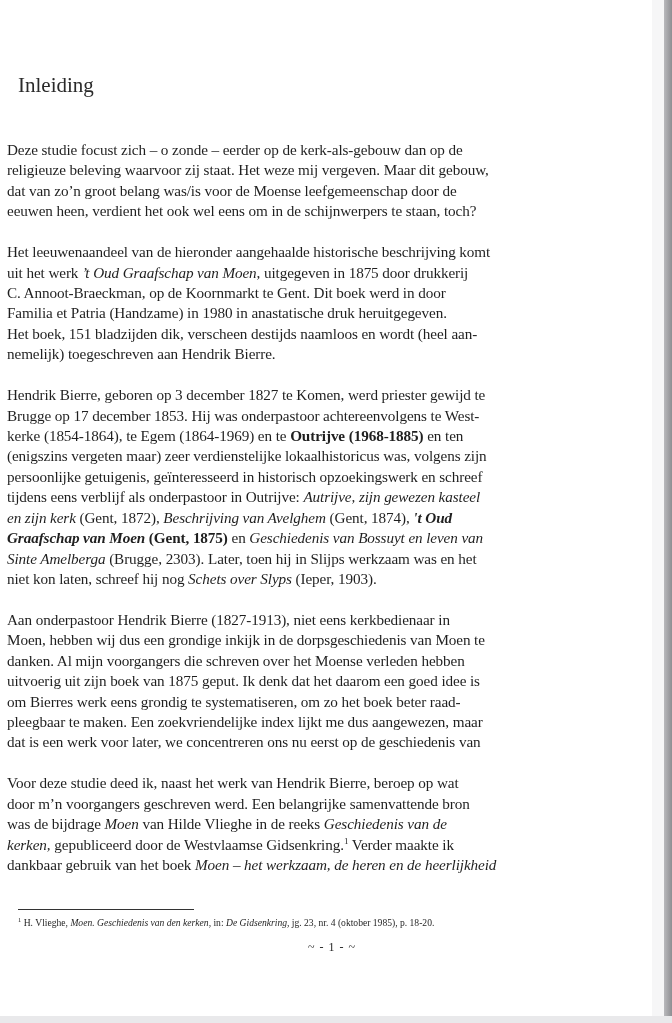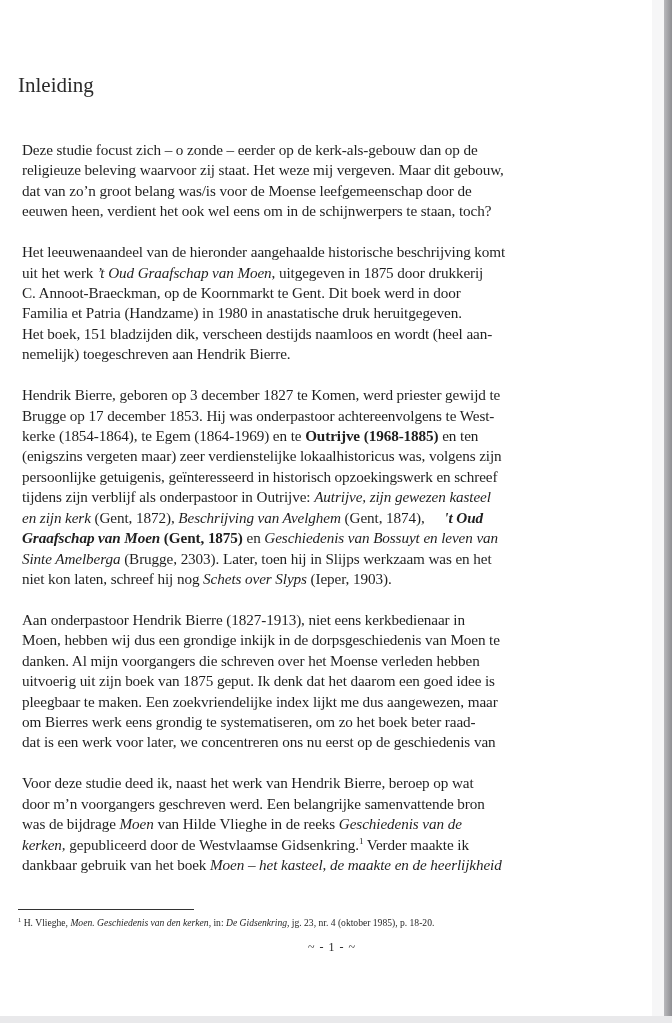--- a/index.html
+++ b/index.html
@@ -24,21 +24,21 @@
     position: absolute; left: 0; top: 1016px;
     width: 672px; height: 7px;
     background: #e9e9eb;
   }
   h1 {
     position: absolute; left: 18px; top: 72px;
     margin: 0; font-weight: normal; font-size: 21px; line-height: 26px;
     color: #2a2a2a;
   }
   .body-text {
-    position: absolute; left: 22px; top: 140px;
+    position: absolute; left: 7px; top: 140px;
     width: 570px;
     font-size: 15.2px; line-height: 20.4px;
     letter-spacing: -0.1px;
   }
   .body-text p { margin: 0 0 20.6px 0; }
   .body-text .line { display: block; white-space: nowrap; }
   i { font-style: italic; }
   b { font-weight: bold; }
   sup { font-size: 9px; vertical-align: 6px; line-height: 0; }
   .fn-rule {
@@ -74,41 +74,41 @@
         <span class="line"><span>Familia et Patria (Handzame) in 1980 in anastatische druk heruitgegeven.</span></span>
         <span class="line"><span>Het boek, 151 bladzijden dik, verscheen destijds naamloos en wordt (heel aan-</span></span>
         <span class="line"><span>nemelijk) toegeschreven aan Hendrik Bierre.</span></span>
       </p>
       <p>
         <span class="line"><span>Hendrik Bierre, geboren op 3 december 1827 te Komen, werd priester gewijd te</span></span>
         <span class="line"><span>Brugge op 17 december 1853. Hij was onderpastoor achtereenvolgens te West-</span></span>
         <span class="line"><span>kerke (1854-1864), te Egem (1864-1969) en te </span><b>Outrijve (1968-1885)</b><span> en ten</span></span>
         <span class="line"><span>(enigszins vergeten maar) zeer verdienstelijke lokaalhistoricus was, volgens zijn</span></span>
         <span class="line"><span>persoonlijke getuigenis, geïnteresseerd in historisch opzoekingswerk en schreef</span></span>
-        <span class="line"><span>tijdens zijn verblijf als onderpastoor in Outrijve: </span><i>Autrijve, zijn gewezen kasteel</i></span>
-        <span class="line"><i>en zijn kerk</i><span> (Gent, 1872), </span><i>Beschrijving van Avelghem</i><span> (Gent, 1874), </span><b style="font-style: italic; margin-left: 16px;">'t Oud</b></span>
+        <span class="line"><span>tijdens eens verblijf als onderpastoor in Outrijve: </span><i>Autrijve, zijn gewezen kasteel</i></span>
+        <span class="line"><i>en zijn kerk</i><span> (Gent, 1872), </span><i>Beschrijving van Avelghem</i><span> (Gent, 1874), </span><b style="font-style: italic;">'t Oud</b></span>
         <span class="line"><b style="font-style: italic; font-family: Liberation Serif, serif;">Graafschap van Moen</b><b> (Gent, 1875)</b><span> en </span><i>Geschiedenis van Bossuyt en leven van</i></span>
         <span class="line"><i>Sinte Amelberga</i><span> (Brugge, 2303). Later, toen hij in Slijps werkzaam was en het</span></span>
         <span class="line"><span>niet kon laten, schreef hij nog </span><i>Schets over Slyps</i><span> (Ieper, 1903).</span></span>
       </p>
       <p>
         <span class="line"><span>Aan onderpastoor Hendrik Bierre (1827-1913), niet eens kerkbedienaar in</span></span>
         <span class="line"><span>Moen, hebben wij dus een grondige inkijk in de dorpsgeschiedenis van Moen te</span></span>
         <span class="line"><span>danken. Al mijn voorgangers die schreven over het Moense verleden hebben</span></span>
         <span class="line"><span>uitvoerig uit zijn boek van 1875 geput. Ik denk dat het daarom een goed idee is</span></span>
+        <span class="line"><span>om Bierres werk eens grondig te systematiseren, om zo het boek beter raad-</span></span>
         <span class="line"><span>pleegbaar te maken. Een zoekvriendelijke index lijkt me dus aangewezen, maar</span></span>
-        <span class="line"><span>om Bierres werk eens grondig te systematiseren, om zo het boek beter raad-</span></span>
         <span class="line"><span>dat is een werk voor later, we concentreren ons nu eerst op de geschiedenis van</span></span>
       </p>
       <p>
         <span class="line"><span>Voor deze studie deed ik, naast het werk van Hendrik Bierre, beroep op wat</span></span>
         <span class="line"><span>door m’n voorgangers geschreven werd. Een belangrijke samenvattende bron</span></span>
         <span class="line"><span>was de bijdrage </span><i>Moen</i><span> van Hilde Vlieghe in de reeks </span><i>Geschiedenis van de</i></span>
         <span class="line"><i>kerken,</i><span> gepubliceerd door de Westvlaamse Gidsenkring.</span><sup>1</sup><span>  Verder maakte ik</span></span>
-        <span class="line"><span>dankbaar gebruik van het boek </span><i>Moen – het kasteel, de maakte en de heerlijkheid</i></span>
+        <span class="line"><span>dankbaar gebruik van het boek </span><i>Moen – het werkzaam, de heren en de heerlijkheid</i></span>
       </p>
     </div>
   <div class="fn-rule"></div>
   <div class="footnote" id="footnote"><sup>1</sup><span> H. Vlieghe, </span><i>Moen. Geschiedenis van den kerken</i><span>, in: </span><i>De Gidsenkring,</i><span> jg. 23, nr. 4 (oktober 1985), p. 18-20.</span></div>
   <div class="page-number">~ - 1 - ~</div>
 </div>
 <div class="edge-right"></div>
 <div class="edge-bottom"></div>
 
 </body></html>

